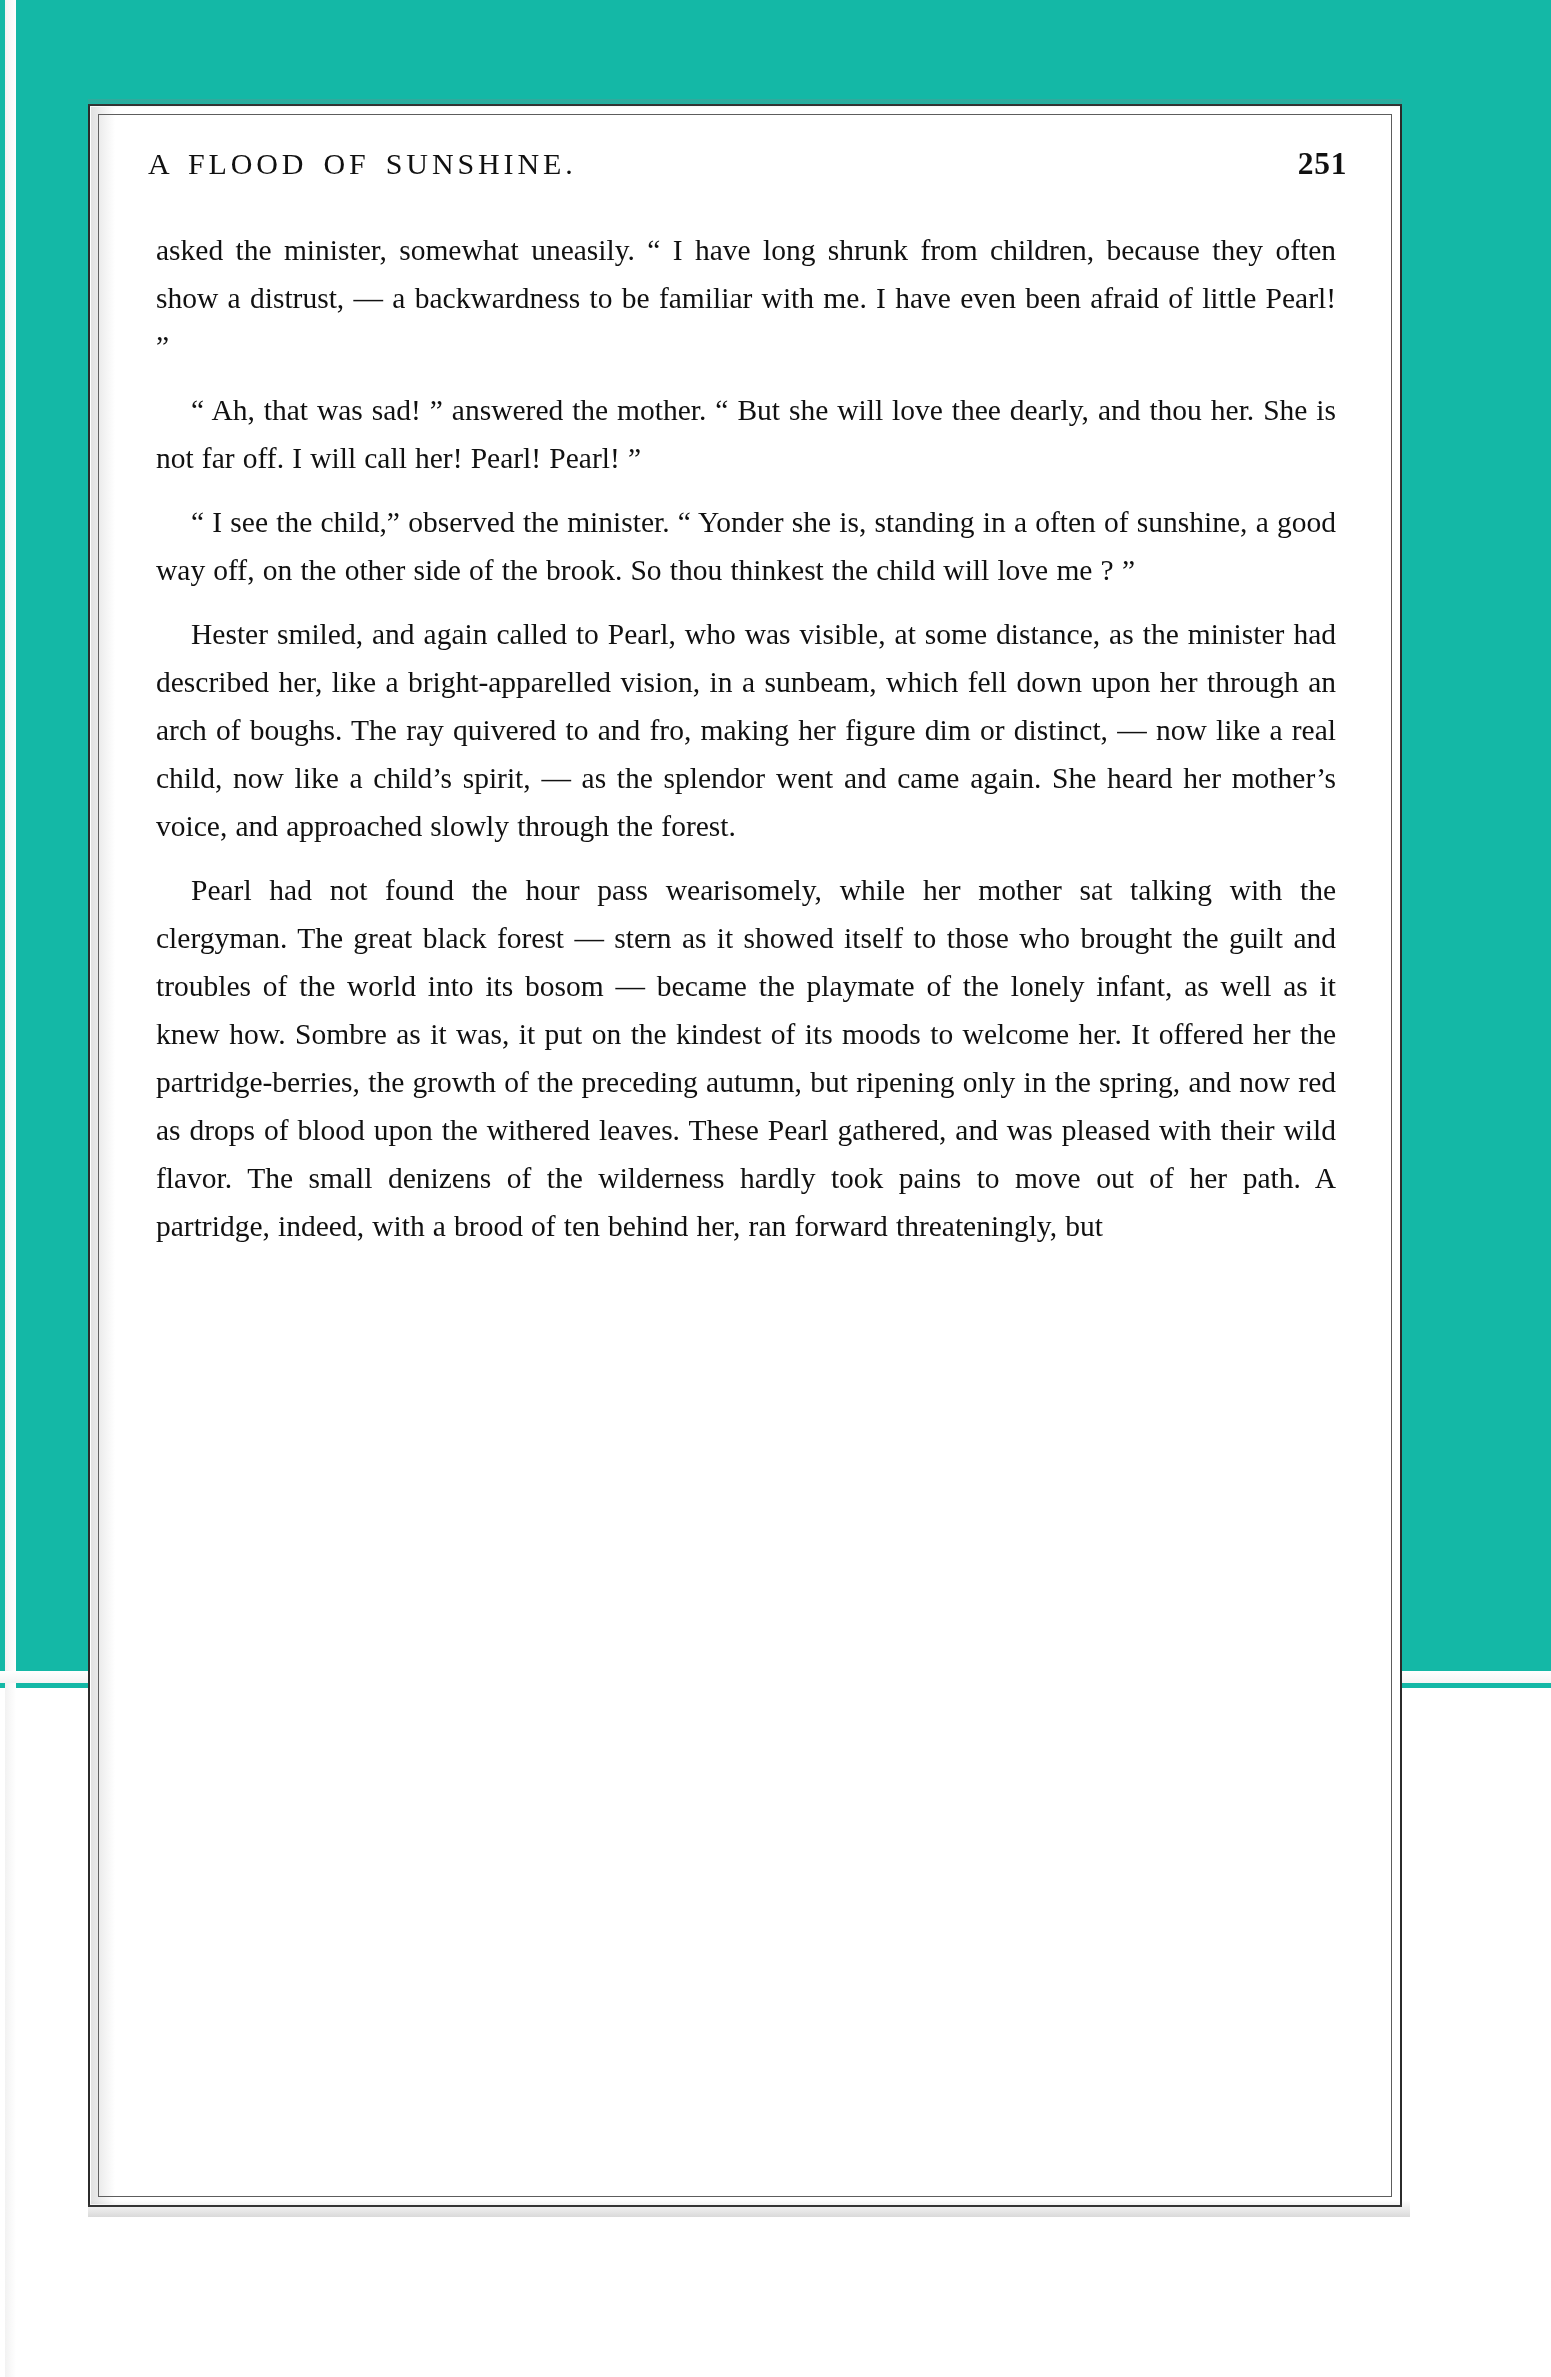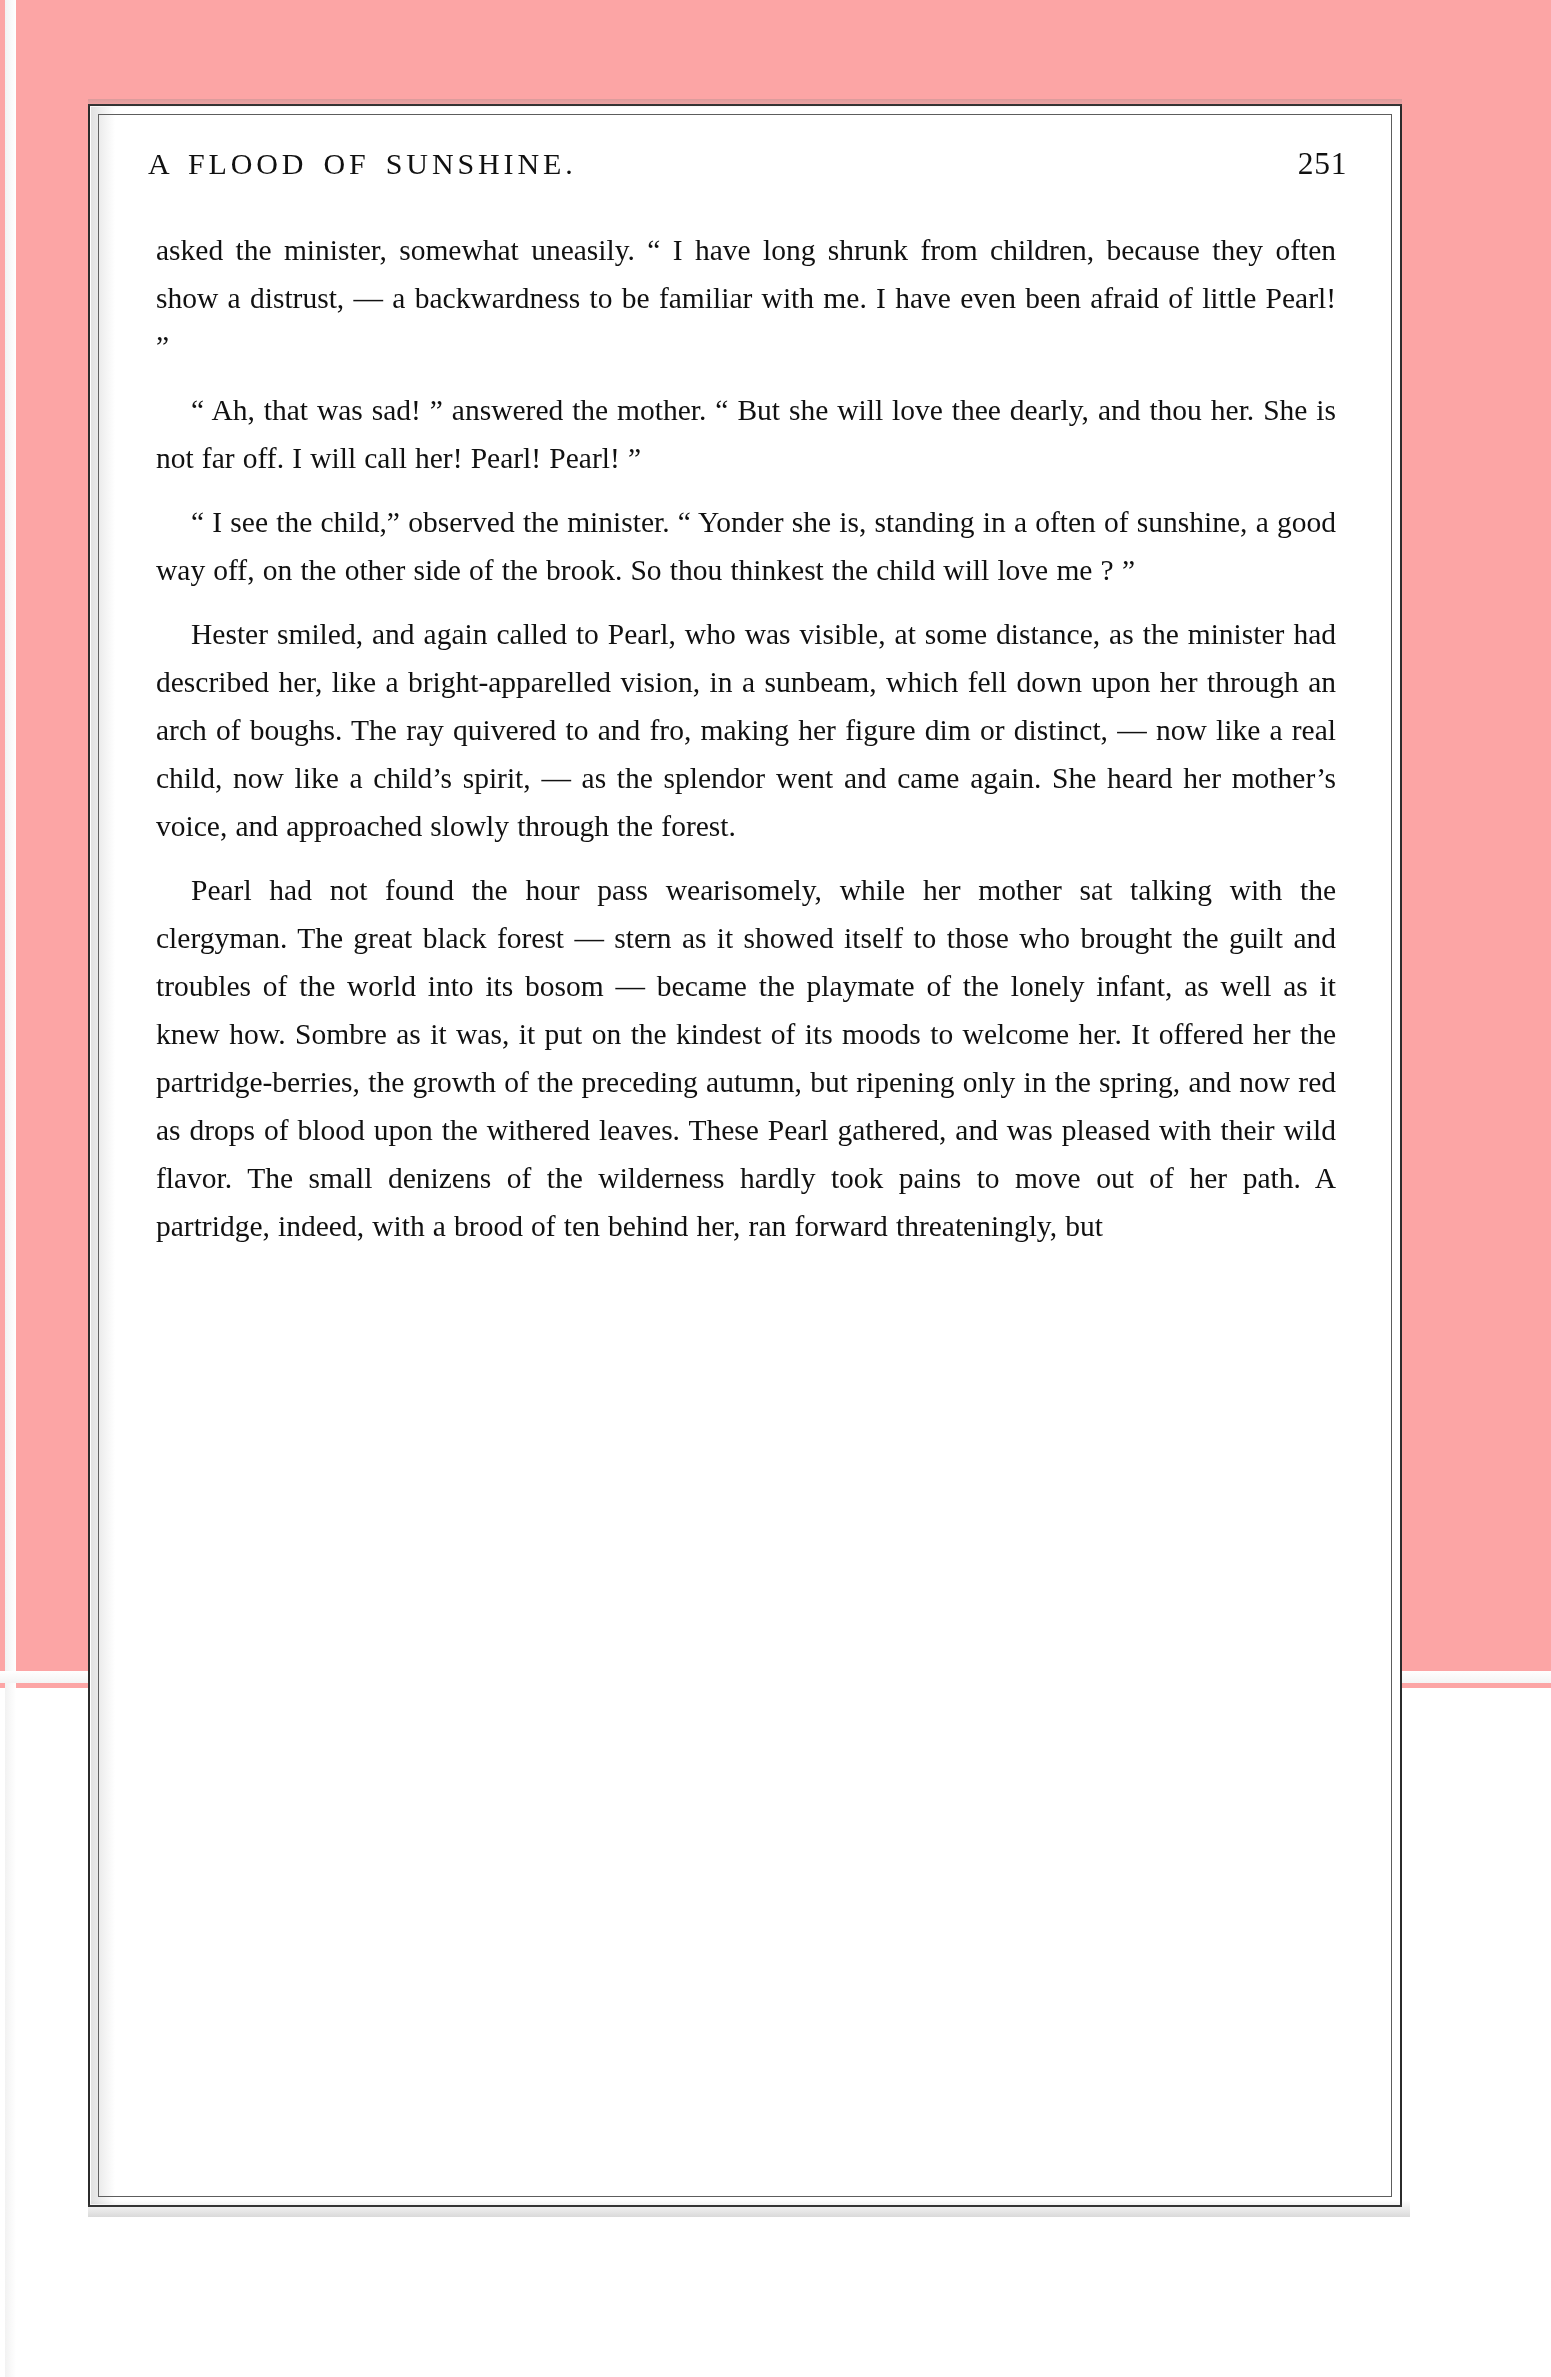--- a/index.html
+++ b/index.html
@@ -13,21 +13,21 @@
     font-family: "Liberation Serif", serif;
     color: #111111;
     overflow: hidden;
   }
 
   
   .scan-page {
     position: relative;
     width: 1552px;
     height: 1688px;
-    background: #fca5a5;
+    background: #14b8a6;
   }
 
   
   .scan-edge-left {
     position: absolute;
     left: 4.7px;
     top: 0;
     width: 11px;
     height: 2377px;
     background: linear-gradient(to right, #f2f2f2, #ffffff);
@@ -110,21 +110,21 @@
   .head-title {
     font-size: 30px;
     letter-spacing: 3.9px;
     word-spacing: 4.7px;
     font-weight: normal;
     white-space: nowrap;
   }
   .page-number {
     font-size: 31.5px;
     letter-spacing: 0.8px;
-    font-weight: normal;
+    font-weight: bold;
   }
 
   
   .para {
     font-size: 29.5px;
     line-height: 48px;
     text-align: justify;
     text-align-last: left;
     margin: 16px;
     text-indent: 0;

